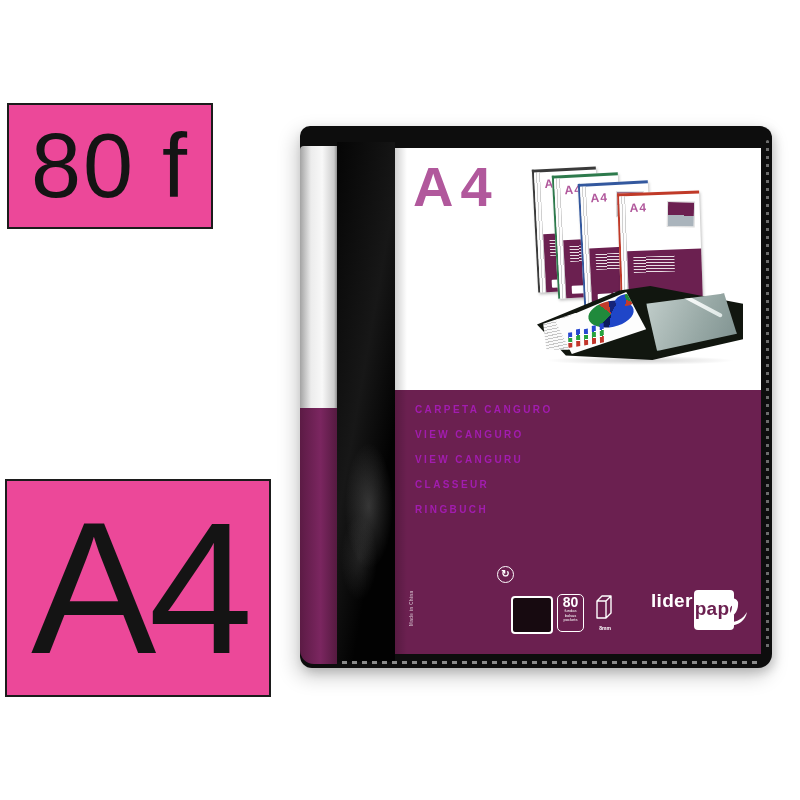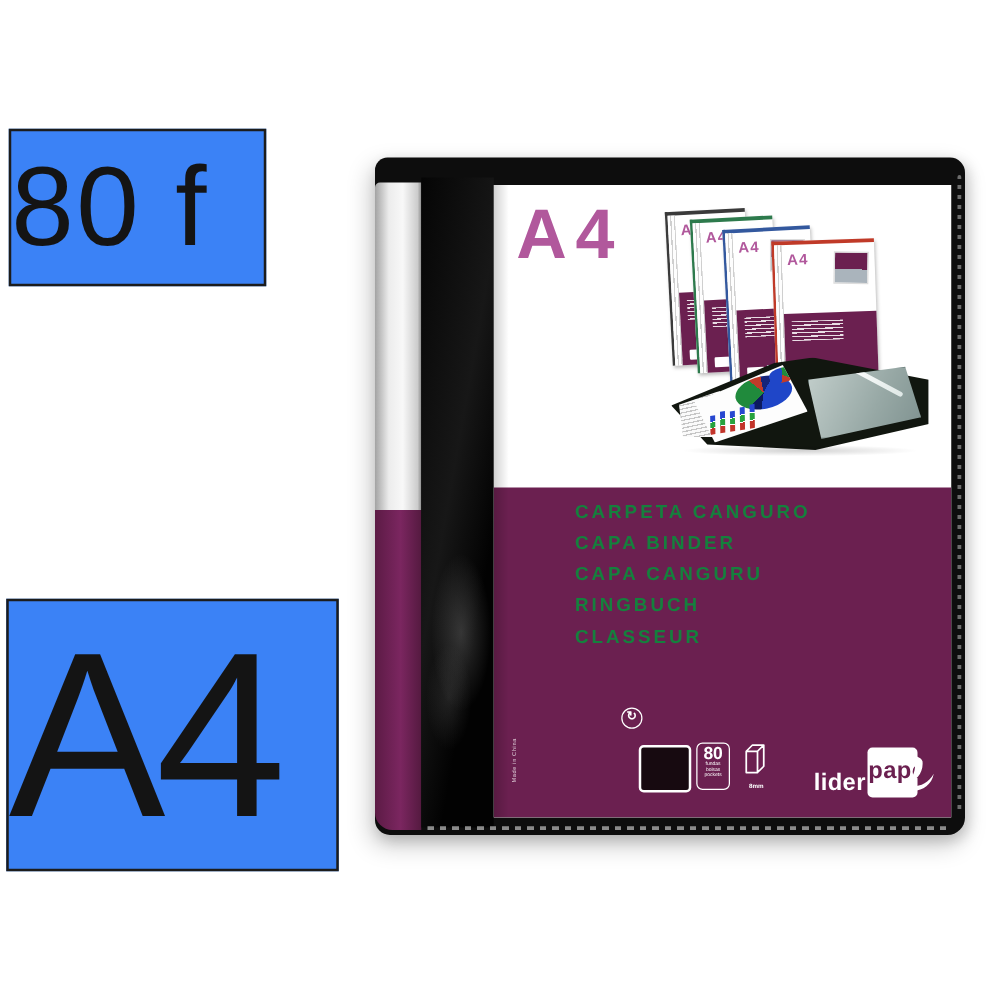--- a/index.html
+++ b/index.html
@@ -6,22 +6,22 @@
     --purple:#6b2050;
     --magenta:#b1589c;
   }
   html,body{margin:0;padding:0;width:800px;height:800px;}
   body{
     position:relative;overflow:hidden;background:#ffffff;
     font-family:"Liberation Sans",sans-serif;color:#111;
   }
   
   .badge{
-    position:absolute;background:#3b82f6;border:2px solid #1c1c1c;
-    display:flex;align-items:center;
+    position:absolute;background:#ec4899;border:2px solid #1c1c1c;
+    display:flex;align-items:center;justify-content:center;
   }
   #badge-sheets{left:7px;top:103px;width:202px;height:122px;}
   #badge-sheets .badge-text{font-size:90px;font-weight:400;letter-spacing:2px;color:#141414;}
   #badge-format{left:5px;top:479px;width:262px;height:214px;}
   #badge-format .badge-text{font-size:188px;font-weight:300;letter-spacing:-8px;color:#141414;line-height:1;}
   
   .binder{
     position:absolute;left:300px;top:126px;width:472px;height:542px;
     background:#0d0d0d;border-radius:10px 12px 14px 12px;
     box-shadow:-3px 8px 20px rgba(0,0,0,.22), 3px 4px 10px rgba(0,0,0,.15);
@@ -39,22 +39,22 @@
       radial-gradient(ellipse 34px 90px at 55% 70%,rgba(150,150,150,.32),rgba(0,0,0,0) 70%),
       radial-gradient(ellipse 26px 60px at 38% 80%,rgba(110,110,110,.25),rgba(0,0,0,0) 70%),
       linear-gradient(100deg,#050505,#171717 45%,#020202 72%);}
   .cover{position:absolute;left:95px;top:22px;right:11px;bottom:14px;background:#fff;overflow:hidden;}
   .cover::before{content:"";position:absolute;left:0;top:0;bottom:0;width:12px;z-index:9;
     background:linear-gradient(90deg,rgba(0,0,0,.18),rgba(0,0,0,0));pointer-events:none;}
   .cover-purple{position:absolute;left:0;right:0;top:242px;bottom:0;background:var(--purple);}
   .cover-a4{position:absolute;left:18px;top:6px;z-index:3;
     font-size:56px;font-weight:bold;letter-spacing:7px;color:var(--magenta);}
   
-  .names{position:absolute;left:20px;top:249px;z-index:3;color:#15803d;
-    font-size:15px;font-weight:bold;letter-spacing:2.4px;line-height:25px;white-space:nowrap;margin-left:45px;}
+  .names{position:absolute;left:20px;top:249px;z-index:3;color:#a21caf;
+    font-size:10px;font-weight:bold;letter-spacing:2.4px;line-height:25px;white-space:nowrap;}
   
   .montage{position:absolute;left:136px;top:14px;width:228px;height:228px;z-index:2;}
   .mini{position:absolute;background:#fff;box-shadow:1px 2px 3px rgba(0,0,0,.25);}
   .m1{left:4px; top:6px; width:62px;height:120px;transform:rotate(-3deg);border-top:3px solid #3a3a3a;border-left:2px solid #3a3a3a;}
   .m2{left:24px;top:12px;width:64px;height:120px;transform:rotate(-3deg);border-top:3px solid #2d7a4c;border-left:2px solid #2d7a4c;}
   .m3{left:50px;top:20px;width:68px;height:120px;transform:rotate(-3deg);border-top:3px solid #33589e;border-left:2px solid #33589e;}
   .m4{left:88px;top:30px;width:80px;height:106px;transform:rotate(-2deg);border-top:3px solid #c03a28;border-left:2px solid #c03a28;}
   .mini-pages{position:absolute;left:0;top:0;bottom:0;width:6px;
     background:repeating-linear-gradient(90deg,#fdfdfd 0 2px,#cfcfcf 2px 3px);}
   .mini-a4{position:absolute;left:10px;top:5px;color:var(--magenta);font-weight:bold;font-size:12px;letter-spacing:1px;}
@@ -110,21 +110,21 @@
   .recycle::after{content:"\21BB";}
   .swatch{position:absolute;left:116px;top:448px;width:38px;height:34px;background:#170a10;
     border:2px solid #fff;border-radius:4px;z-index:4;}
   .pockets{position:absolute;left:162px;top:446px;width:27px;height:38px;border:1.5px solid #fff;
     border-radius:5px;z-index:4;color:#fff;text-align:center;box-sizing:border-box;}
   .pockets-count{font-size:14px;font-weight:bold;line-height:14px;}
   .pockets-words div{font-size:4px;line-height:4.6px;}
   .spinebook{position:absolute;left:196px;top:446px;width:28px;z-index:4;text-align:center;color:#fff;}
   .spinebook-size{font-size:5px;margin-top:1px;font-weight:bold;}
   
-  .brand{position:absolute;left:256px;top:442px;height:48px;z-index:4;display:flex;align-items:flex-end;}
+  .brand{position:absolute;left:256px;top:442px;height:48px;z-index:4;display:flex;align-items:flex-start;}
   .brand-lider{color:#fff;font-size:19px;font-weight:bold;letter-spacing:.3px;}
   .brand-box{width:40px;height:40px;background:#fff;border-radius:4px;margin-left:1px;position:relative;}
   .brand-pape{position:absolute;left:1px;bottom:10px;color:var(--purple);font-size:19px;font-weight:bold;letter-spacing:.3px;}
   .brand-leaf{position:absolute;right:-15px;bottom:-2px;}
 </style>
 </head>
 <body>
 
 <div class="badge" id="badge-sheets">
   <span class="badge-text">80 f</span>
@@ -210,24 +210,24 @@
           </div>
         </div>
         <div class="openb-pocket">
           <div class="pen"></div>
         </div>
       </div>
     </div>
 
     <div class="names">
       <div>CARPETA CANGURO</div>
-      <div>CAPA BINDER</div>
-      <div>CAPA CANGURU</div>
+      <div>VIEW CANGURO</div>
+      <div>VIEW CANGURU</div>
+      <div>CLASSEUR</div>
       <div>RINGBUCH</div>
-      <div>CLASSEUR</div>
     </div>
 
     <div class="origin-vertical">Made in China</div>
 
     <div class="recycle"></div>
     <div class="swatch"></div>
     <div class="pockets">
       <div class="pockets-count">80</div>
       <div class="pockets-words">
         <div>fundas</div>

